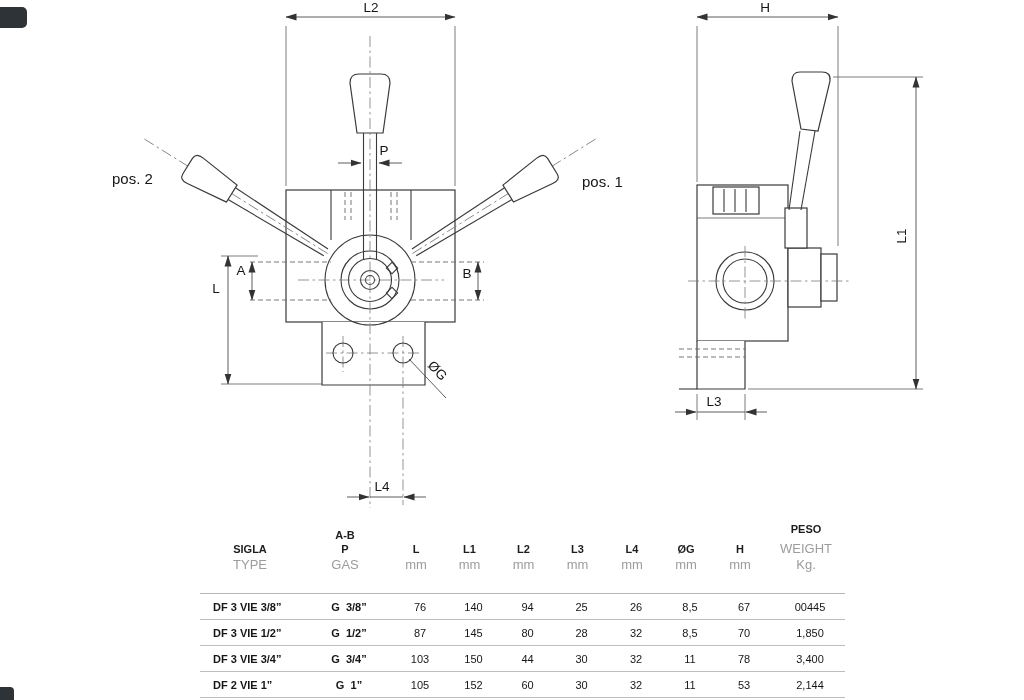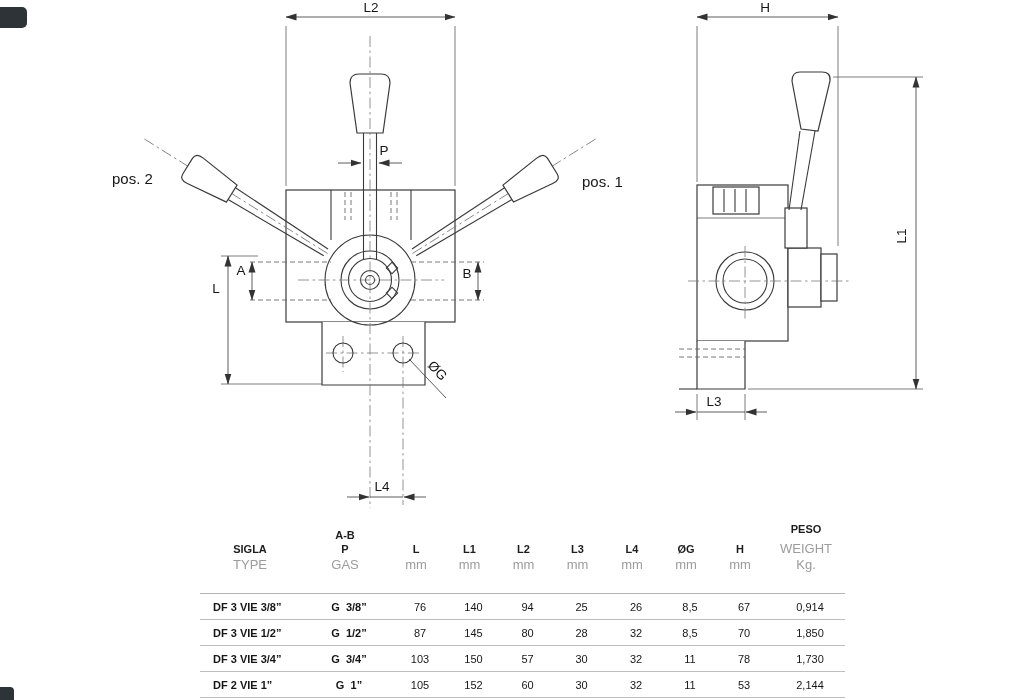--- a/index.html
+++ b/index.html
@@ -258,47 +258,47 @@
   <div class="trow grid-cols">
     <div class="cell sigla">DF 3 VIE 3/8”</div>
     <div class="cell gas">G  3/8”</div>
     <div class="cell">76</div>
     <div class="cell">140</div>
     <div class="cell">94</div>
     <div class="cell">25</div>
     <div class="cell">26</div>
     <div class="cell">8,5</div>
     <div class="cell">67</div>
-    <div class="cell">0,914</div>
+    <div class="cell">00445</div>
   </div>
 
   <div class="trow grid-cols">
     <div class="cell sigla">DF 3 VIE 1/2”</div>
     <div class="cell gas">G  1/2”</div>
     <div class="cell">87</div>
     <div class="cell">145</div>
     <div class="cell">80</div>
     <div class="cell">28</div>
     <div class="cell">32</div>
     <div class="cell">8,5</div>
     <div class="cell">70</div>
     <div class="cell">1,850</div>
   </div>
 
   <div class="trow grid-cols">
     <div class="cell sigla">DF 3 VIE 3/4”</div>
     <div class="cell gas">G  3/4”</div>
     <div class="cell">103</div>
     <div class="cell">150</div>
-    <div class="cell">57</div>
+    <div class="cell">44</div>
     <div class="cell">30</div>
     <div class="cell">32</div>
     <div class="cell">11</div>
     <div class="cell">78</div>
-    <div class="cell">1,730</div>
+    <div class="cell">3,400</div>
   </div>
 
   <div class="trow grid-cols">
     <div class="cell sigla">DF 2 VIE 1”</div>
     <div class="cell gas">G  1”</div>
     <div class="cell">105</div>
     <div class="cell">152</div>
     <div class="cell">60</div>
     <div class="cell">30</div>
     <div class="cell">32</div>

